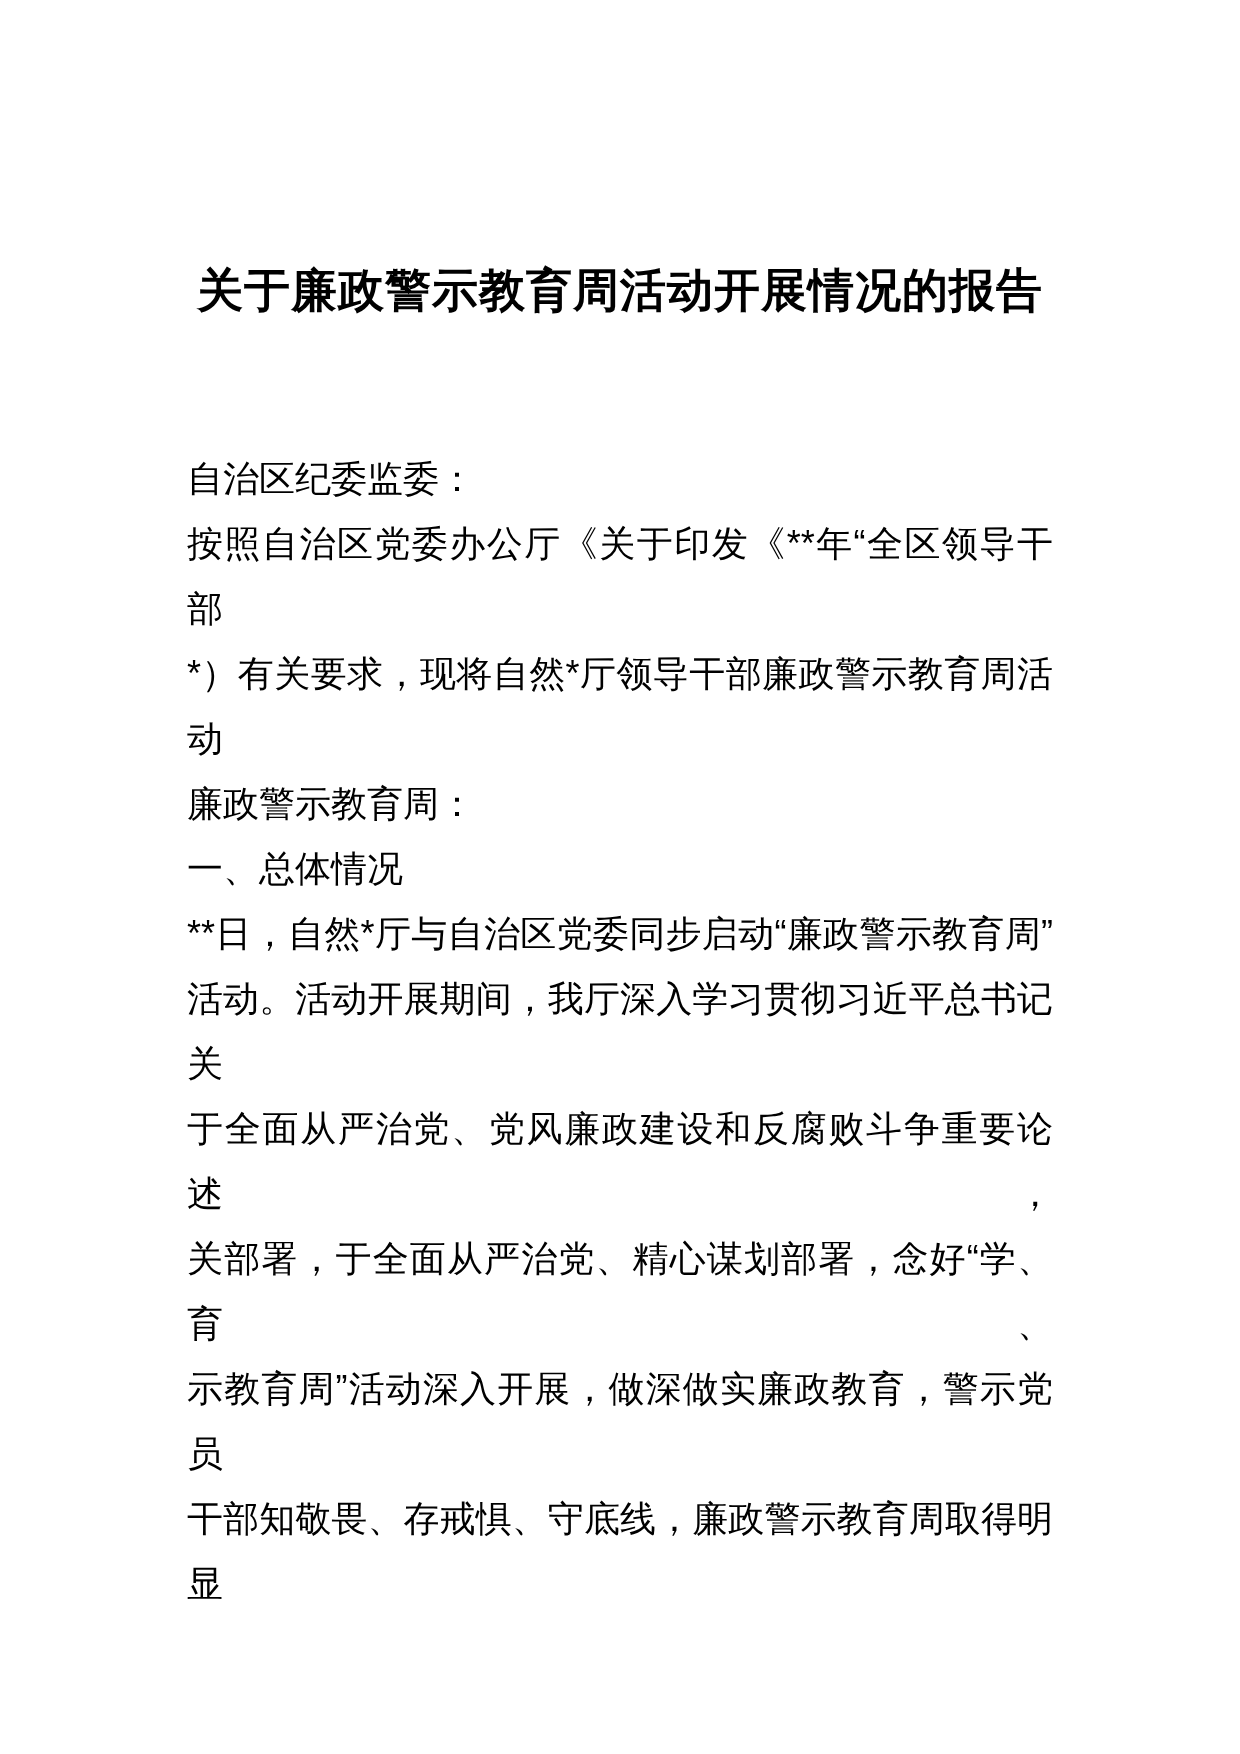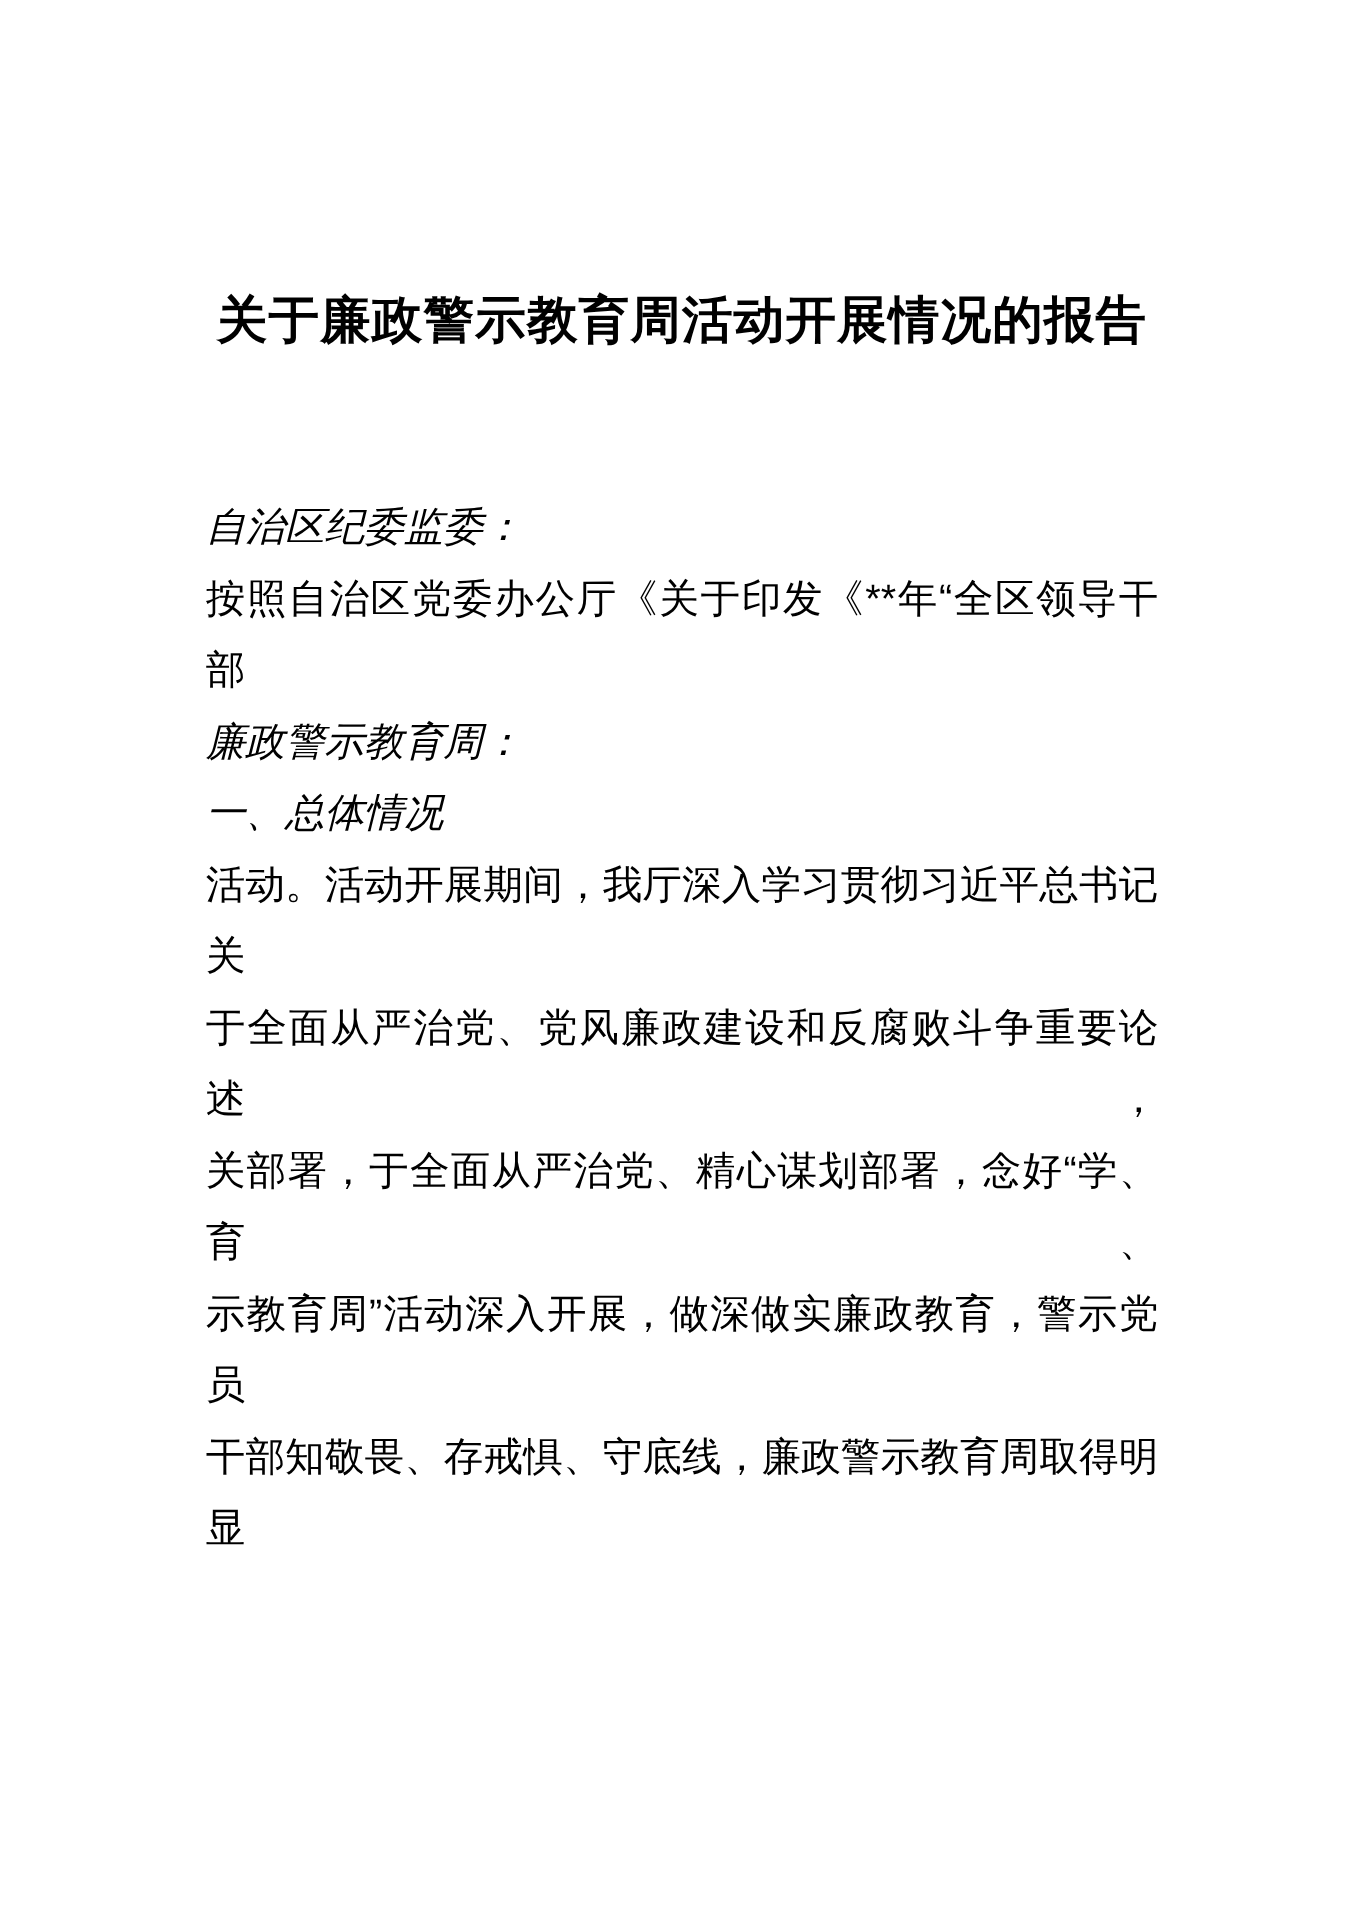--- a/index.html
+++ b/index.html
@@ -43,33 +43,34 @@
     color: #000000;
     text-align: justify;
     text-align-last: justify;
     word-break: break-all;
     margin: 0;
     padding: 0;
   }
   .line.short {
     text-align: right;
     text-align-last: left;
-    font-style: italic;
   }
 </style>
 </head>
 <body>
 
 <div class="page">
   <h1 class="doc-title">关于廉政警示教育周活动开展情况的报告</h1>
   <div class="doc-body">
     <div class="line short">自治区纪委监委：</div>
     <div class="line">按照自治区党委办公厅《关于印发《**年“全区领导干部</div>
+    <div class="line">*）有关要求，现将自然*厅领导干部廉政警示教育周活动</div>
     <div class="line short">廉政警示教育周：</div>
     <div class="line short">一、总体情况</div>
+    <div class="line">**日，自然*厅与自治区党委同步启动“廉政警示教育周”</div>
     <div class="line">活动。活动开展期间，我厅深入学习贯彻习近平总书记关</div>
     <div class="line">于全面从严治党、党风廉政建设和反腐败斗争重要论述，</div>
     <div class="line">关部署，于全面从严治党、精心谋划部署，念好“学、育、</div>
     <div class="line">示教育周”活动深入开展，做深做实廉政教育，警示党员</div>
     <div class="line">干部知敬畏、存戒惧、守底线，廉政警示教育周取得明显</div>
 
   </div>
 </div>
 
 </body></html>

